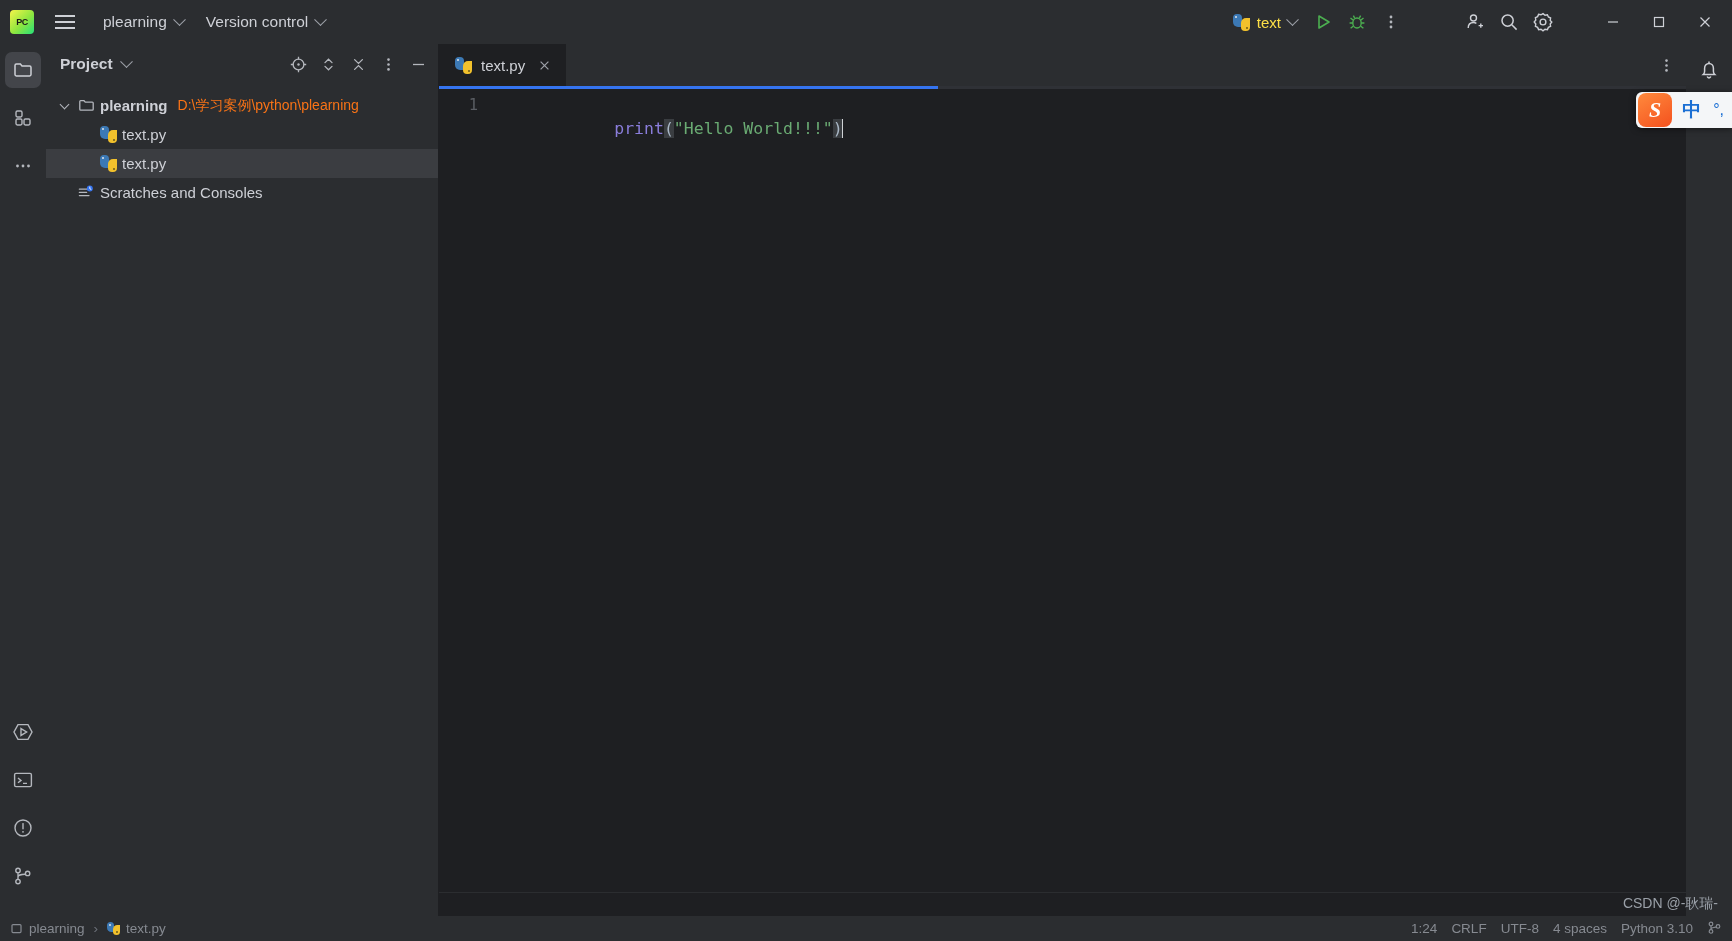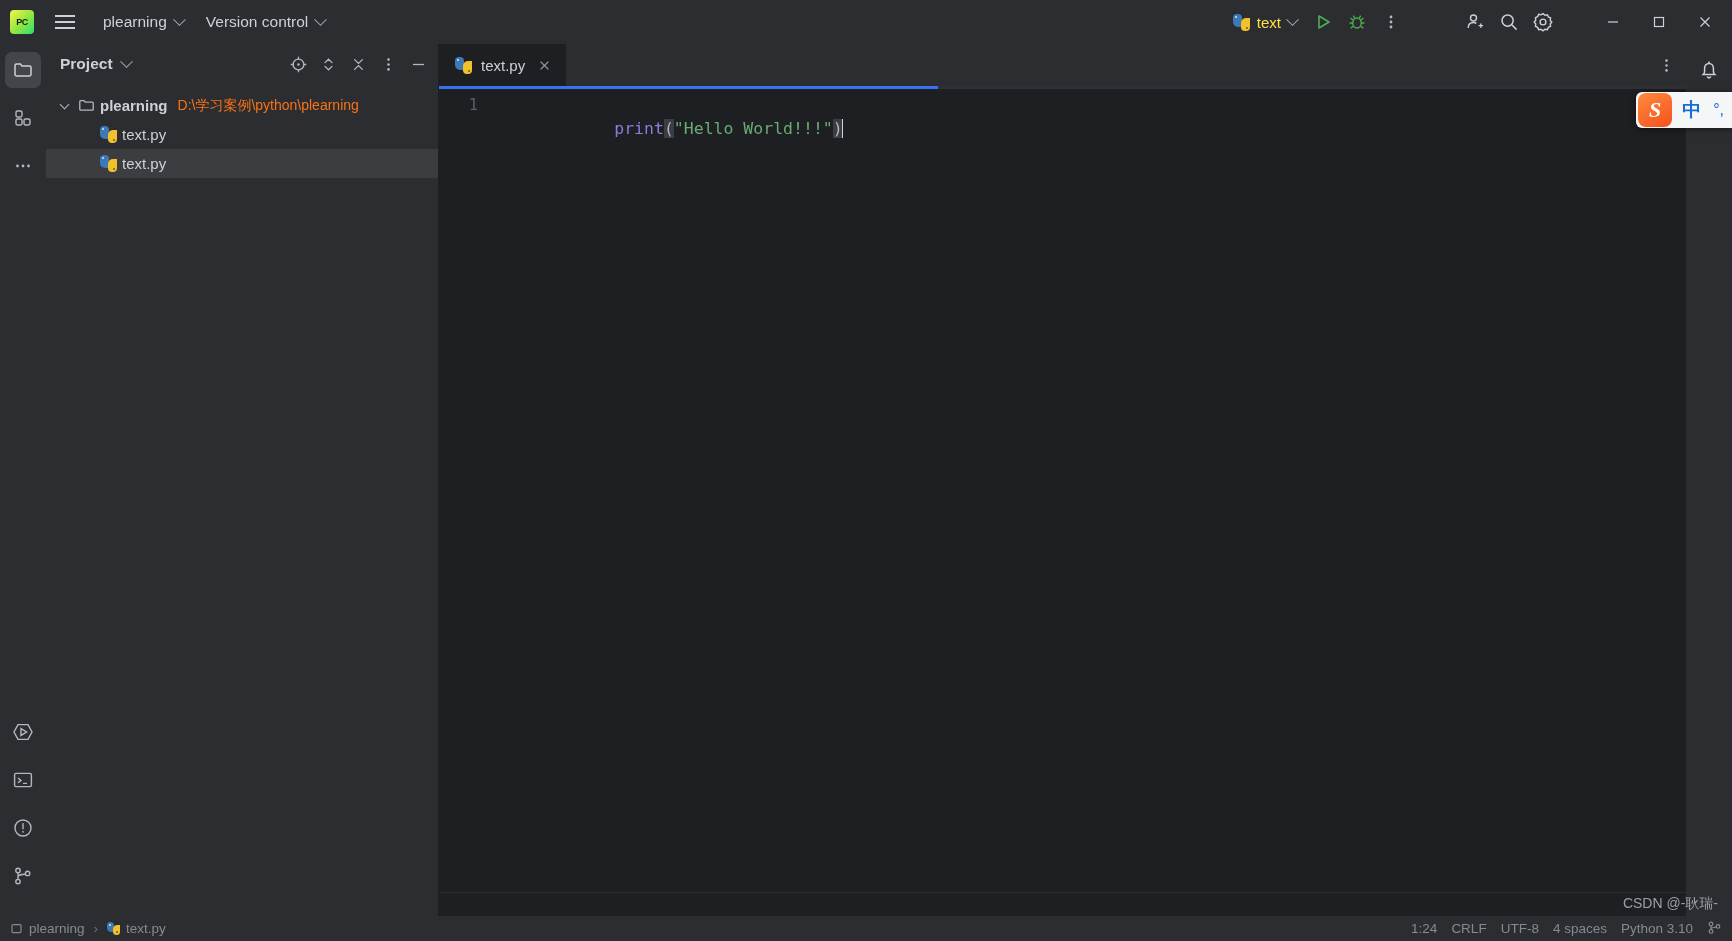--- a/index.html
+++ b/index.html
@@ -340,20 +340,31 @@
                 <span class="b1"></span>
                 <span class="b2"></span>
                 <span class="d1"></span>
                 <span class="d2"></span>
               </span>
           </span>
           <span class="nd-label">text.py</span>
         </div>
 
 
+        <div class="node">
+          <span class="arrow"></span>
+          <span class="nd-icon">
+            <svg width="18" height="18" viewBox="0 0 18 18" fill="none">
+              <path d="M2.4 5.2 L11 5.2 M2.4 8.4 L9.6 8.4 M2.4 11.6 L12 11.6" stroke="#b4b7bd" stroke-width="1.3" stroke-linecap="round"></path>
+              <circle cx="12.8" cy="4.6" r="3" fill="#3574f0"></circle>
+              <path d="M12.8 3 L12.8 4.7 L14 5.4" stroke="#fff" stroke-width="0.9" stroke-linecap="round"></path>
+            </svg>
+          </span>
+          <span class="nd-label">Scratches and Consoles</span>
+        </div>
 
       </div>
     </div>
 
     <div class="editor-area">
       <div class="tabbar">
         <div class="tab">
           <span class="pyicon">
             <span class="b1"></span>
               <span class="b2"></span>

